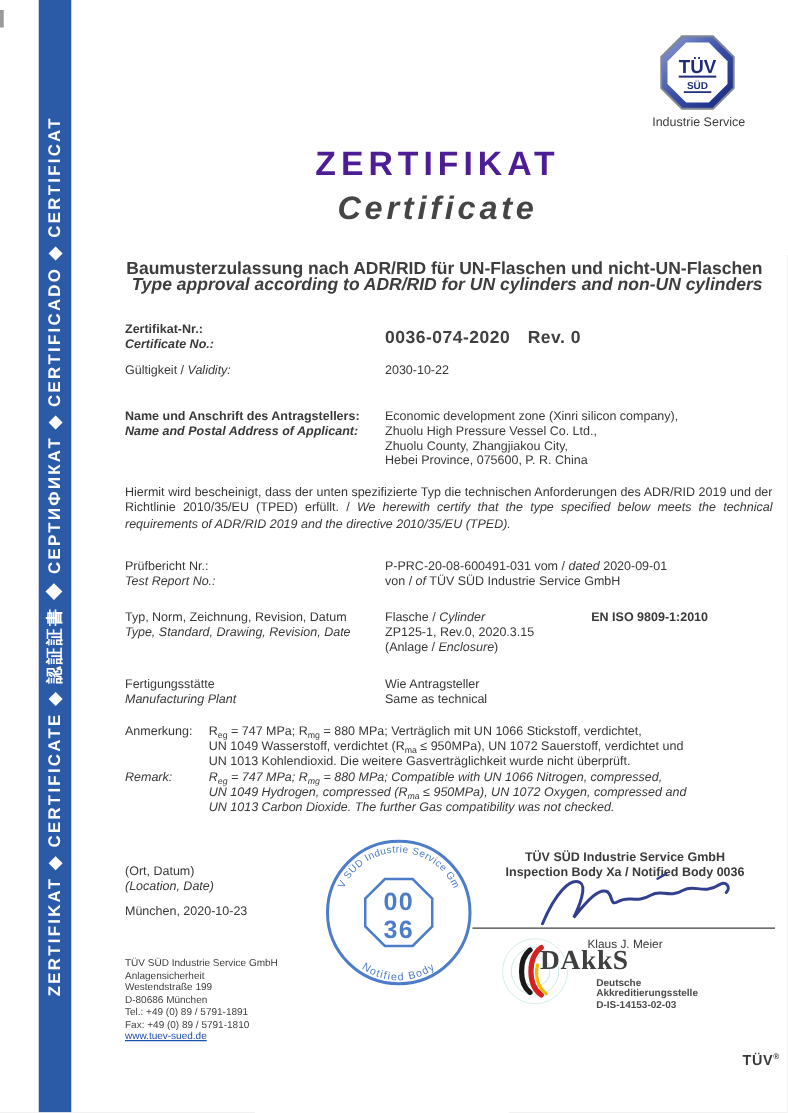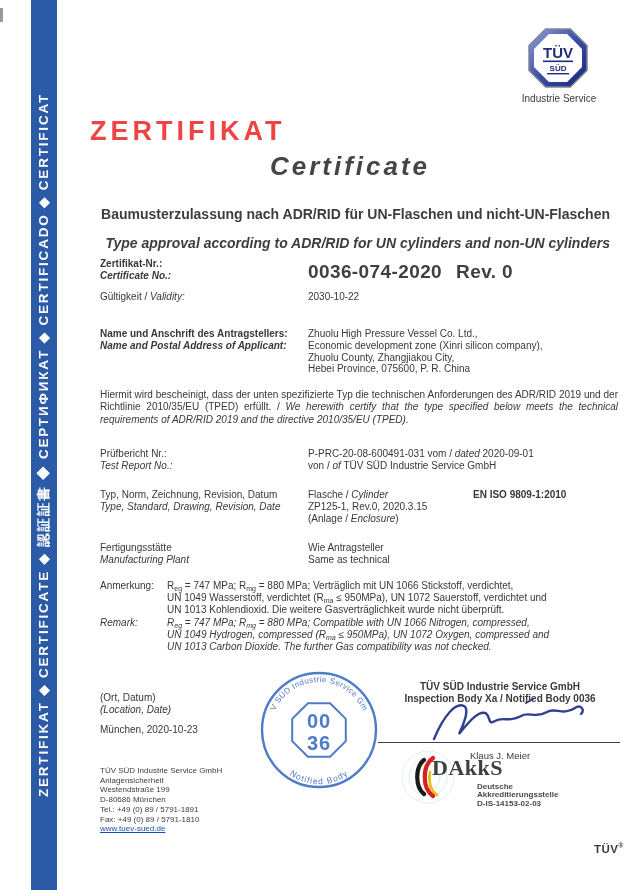--- a/index.html
+++ b/index.html
@@ -15,35 +15,35 @@
   .banner-text{
     position:absolute;left:50%;top:50%;width:890px;height:26px;line-height:26px;
     transform:translate(-50%,-50%) rotate(-90deg);
     color:#ffffff;font-weight:bold;font-size:13.5px;letter-spacing:1.8px;
     text-align:center;white-space:nowrap;
   }
   
   .tuv-logo{left:528px;top:28px;width:60px;height:60px;}
   .logo-caption{left:513px;top:93px;width:92px;text-align:center;font-size:10px;color:#3c3c3c;}
   
-  .title-de{left:90px;top:116px;width:520px;
-    font-size:27px;font-weight:bold;letter-spacing:4px;color:#ef4444;}
+  .title-de{left:90px;top:116px;width:520px;text-align:center;
+    font-size:27px;font-weight:bold;letter-spacing:4px;color:#4c1d95;}
   .title-en{left:90px;top:151px;width:520px;text-align:center;
     font-size:26px;font-weight:bold;font-style:italic;letter-spacing:3px;color:#454545;}
   .subtitle{left:90px;top:208px;width:520px;text-align:right;
     font-size:14px;font-weight:bold;line-height:13px;color:#3d3d3d;}
-  .subtitle .en{font-style:italic;margin-top:16px;}
+  .subtitle .en{font-style:italic;}
   
   .lbl{left:100px;width:198px;font-size:10px;line-height:11.8px;}
   .lbl.right{}
   .val{left:308px;width:312px;font-size:10px;line-height:11.8px;}
   .b{font-weight:bold;}
   .bi{font-weight:bold;font-style:italic;}
   .i{font-style:italic;}
-  .certno-val{left:308px;top:261px;font-size:19px;font-weight:bold;color:#3f3f3f;letter-spacing:.4px;}
+  .certno-val{left:308px;top:261px;font-size:14px;font-weight:bold;color:#3f3f3f;letter-spacing:.4px;}
   .certno-val .rev{margin-left:14px;}
   .statement{left:100px;top:389px;width:518px;font-size:10px;line-height:12.4px;text-align:justify;}
   .std{position:absolute;left:165px;top:0;font-weight:bold;white-space:nowrap;}
   sub{font-size:7px;vertical-align:-2px;line-height:0;}
   
   .rem-lbl{left:100px;width:64px;font-size:10px;line-height:12.2px;}
   .rem-txt{left:167px;width:452px;font-size:10px;line-height:12.2px;}
   
   .ort{left:100px;top:692px;font-size:10px;line-height:11.8px;}
   .place-date{left:100px;top:724px;font-size:10px;}
@@ -107,22 +107,22 @@
   </div>
 
   <div class="abs lbl right" style="top:291px">Gültigkeit / <em>Validity:</em></div>
   <div class="abs val" style="top:291px">2030-10-22</div>
 
   <div class="abs lbl" style="top:328px">
     <div class="b">Name und Anschrift des Antragstellers:</div>
     <div class="bi">Name and Postal Address of Applicant:</div>
   </div>
   <div class="abs val" style="top:328px">
+    <div>Economic development zone (Xinri silicon company),</div>
     <div>Zhuolu High Pressure Vessel Co. Ltd.,</div>
-    <div>Economic development zone (Xinri silicon company),</div>
     <div>Zhuolu County, Zhangjiakou City,</div>
     <div>Hebei Province, 075600, P. R. China</div>
   </div>
 
   <p class="abs statement" style="margin:0">
     <span>Hiermit wird bescheinigt, dass der unten spezifizierte Typ die technischen Anforderungen des ADR/RID 2019 und der Richtlinie 2010/35/EU (TPED) erfüllt. /</span>
     <em>We herewith certify that the type specified below meets the technical requirements of ADR/RID 2019 and the directive 2010/35/EU (TPED).</em>
   </p>
 
   <div class="abs lbl" style="top:448px">

